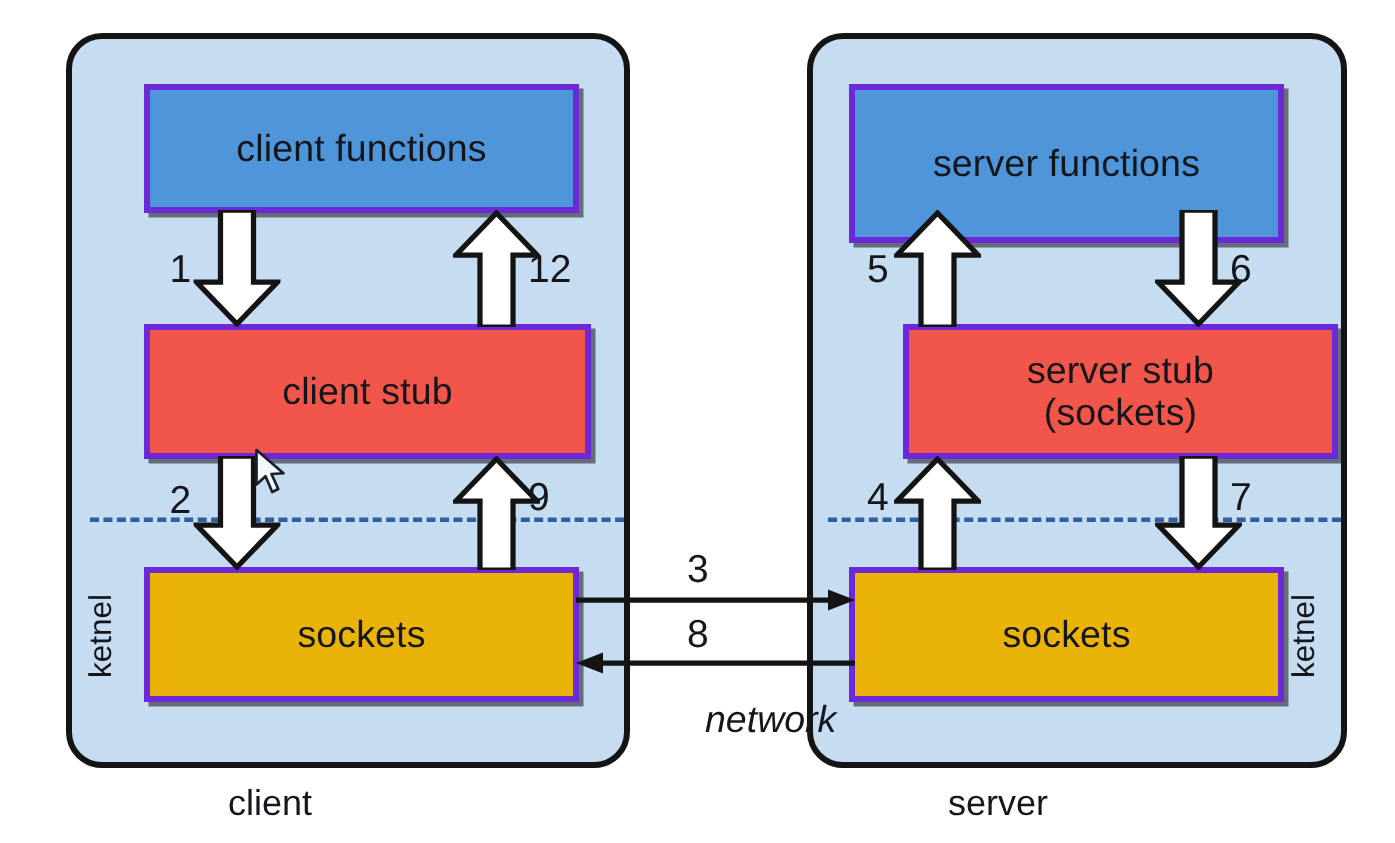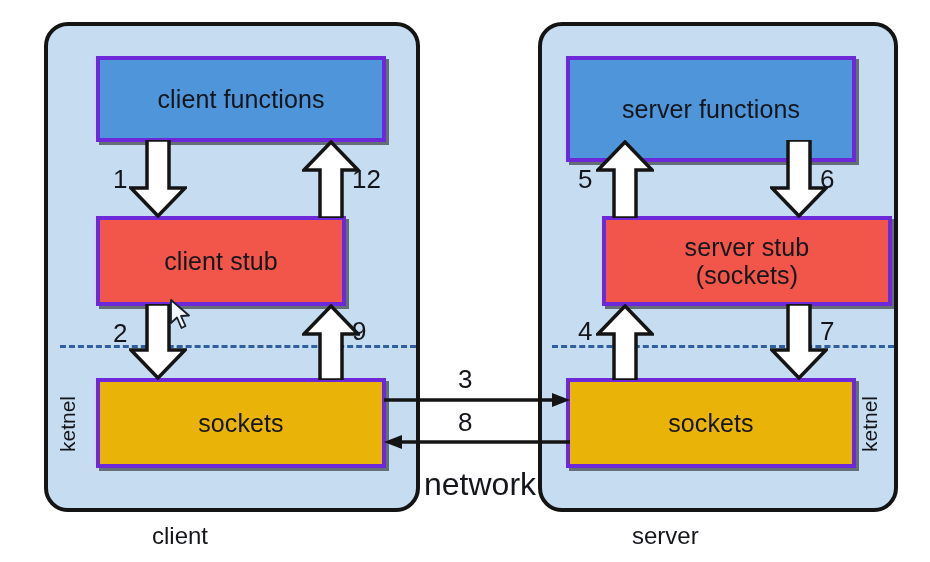--- a/index.html
+++ b/index.html
@@ -89,43 +89,45 @@
 
   
   .net-line {
     position: absolute;
   }
   .net-line svg { display: block; }
 
   .net-label {
     position: absolute;
     color: #15161b;
-    font-size: 32px;
-    white-space: nowrap;
+    font-size: 25px;
+    font-style: italic;
+    white-space: nowrap;
+    margin-left: 46px;
   }
 
   
   .cursor {
     position: absolute;
     pointer-events: none;
   }
   .cursor svg { display: block; }
 </style>
 </head>
 <body>
 
 <div id="stage">
 
   <div class="host" style="left:44px; top:22px; width:376px; height:490px;"></div>
 
   <div class="layer functions" style="left:96px; top:56px; width:290px; height:86px;">
     <span>client functions</span>
   </div>
 
-  <div class="layer stub" style="left:96px; top:216px; width:250px; height:90px;">
+  <div class="layer stub" style="left:96px; top:216px; width:298px; height:90px;">
     <span>client stub</span>
   </div>
 
   <div class="layer sockets" style="left:96px; top:378px; width:290px; height:90px;">
     <span>sockets</span>
   </div>
 
   <div class="kernel-divider" style="left:60px; top:345px; width:356px;"></div>
 
   <div class="kernel-label" style="left:18px; top:412px; width:100px; text-align:center;">ketnel</div>

